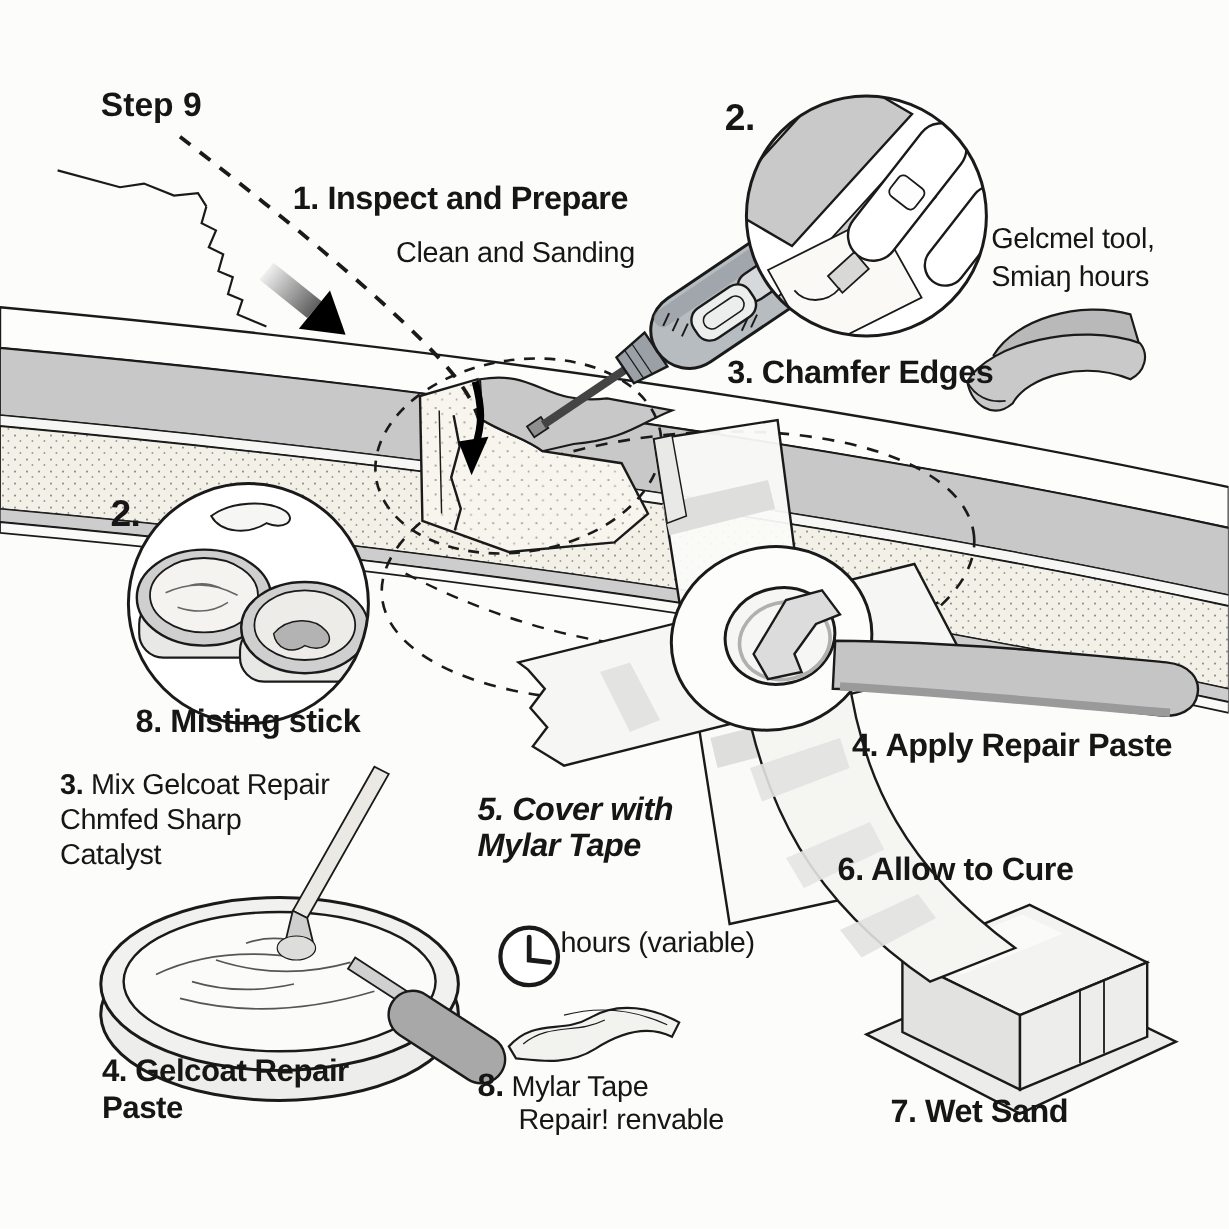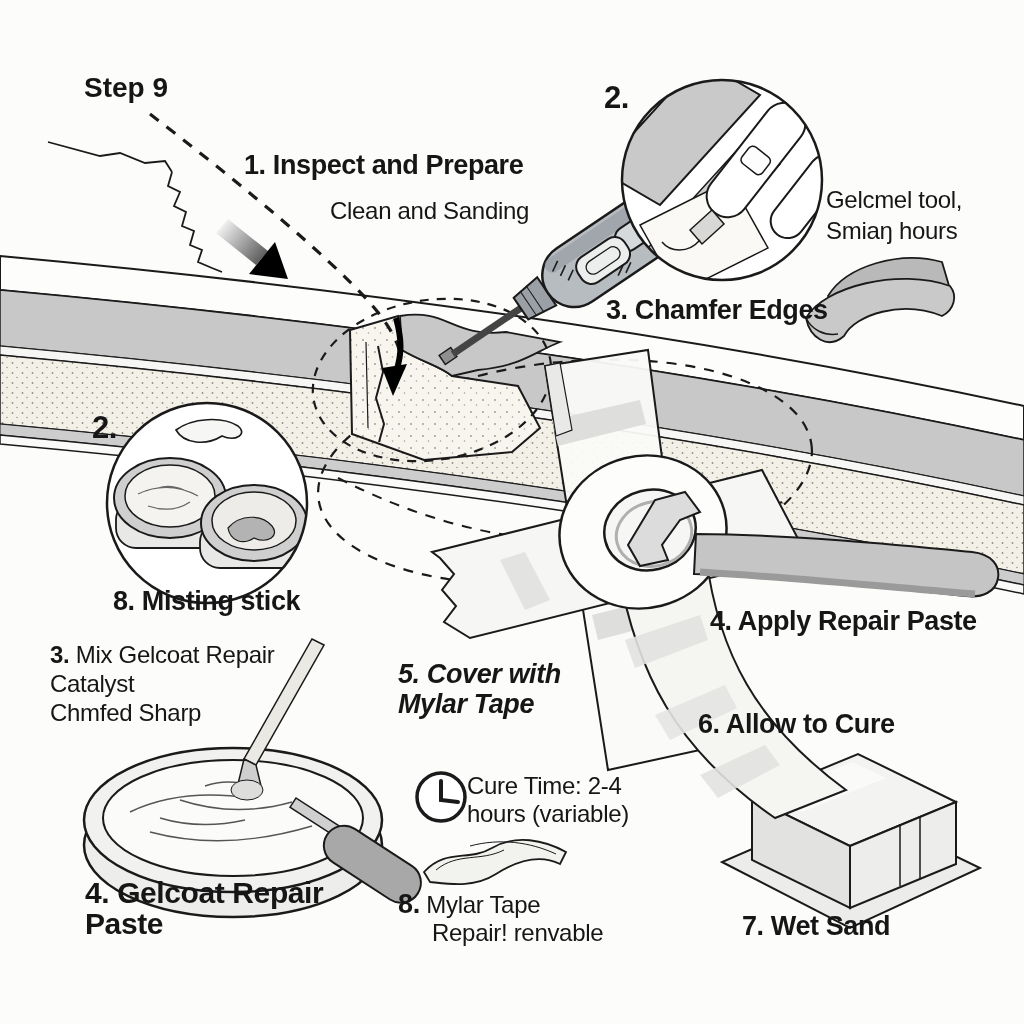--- a/index.html
+++ b/index.html
@@ -226,39 +226,38 @@
 </div>
 
 <div class="txt title" style="left:606px;top:295px;">3. Chamfer Edges</div>
 
 <div class="txt num" style="left:92px;top:410px;">2.</div>
 
 <div class="txt title" style="left:113px;top:586px;">8. Misting stick</div>
 
 <div class="txt note center" style="left:50px;top:640px;width:295px;line-height:29px;">
   <span class="ln"><span class="b">3.</span> <span>Mix Gelcoat Repair</span></span>
+  <span class="ln">Chmfed Sharp</span>
   <span class="ln">Catalyst</span>
-  <span class="ln">Chmfed Sharp</span>
 </div>
 
 <div class="txt title center" style="left:398px;top:659px;width:215px;line-height:30px;font-style:italic;">
   <span class="ln">5. Cover with</span>
   <span class="ln">Mylar Tape</span>
 </div>
 
 <div class="txt title" style="left:710px;top:596px;margin-top:10px;">4. Apply Repair Paste</div>
 
 <div class="txt title" style="left:698px;top:709px;">6. Allow to Cure</div>
 
 <div class="txt note" style="left:467px;top:772px;line-height:28px;">
-  <span class="ln">Cure Time: 2-4</span>
   <span class="ln">hours (variable)</span>
 </div>
 
-<div class="txt title center" style="left:85px;top:877px;width:265px;line-height:31px;font-size:30px;">
+<div class="txt title center" style="left:85px;top:877px;width:265px;line-height:31px;font-size:26px;">
   <span class="ln">4. Gelcoat Repair Paste</span>
 </div>
 
 <div class="txt note" style="left:398px;top:890px;line-height:28px;">
   <span class="ln"><span class="b" style="font-size:27px;">8.</span> <span>Mylar Tape</span></span>
   <span class="ln" style="padding-left:34px;">Repair! renvable</span>
 </div>
 
 <div class="txt title" style="left:742px;top:911px;">7. Wet Sand</div>
 

